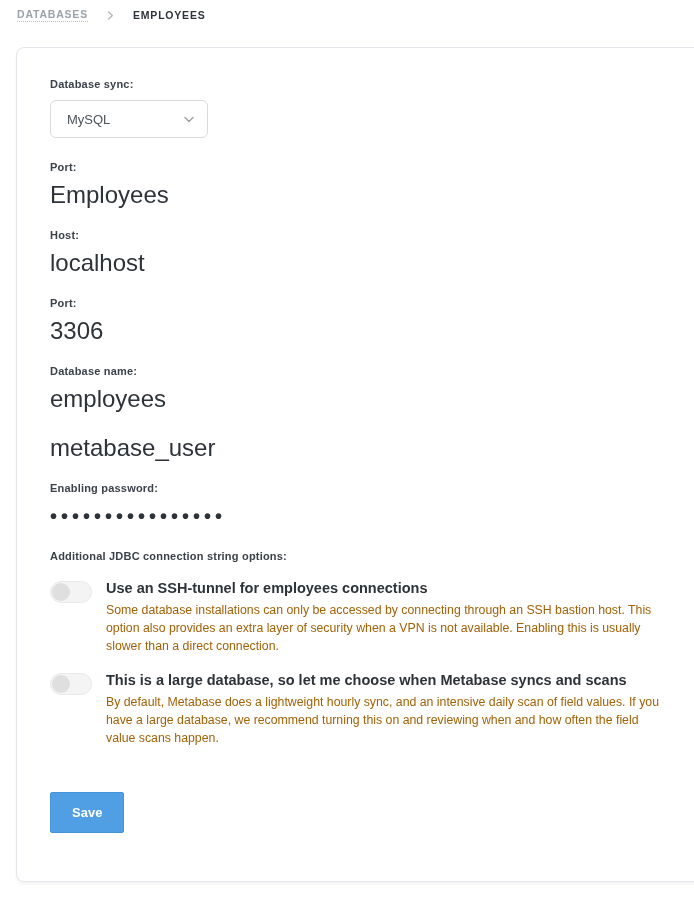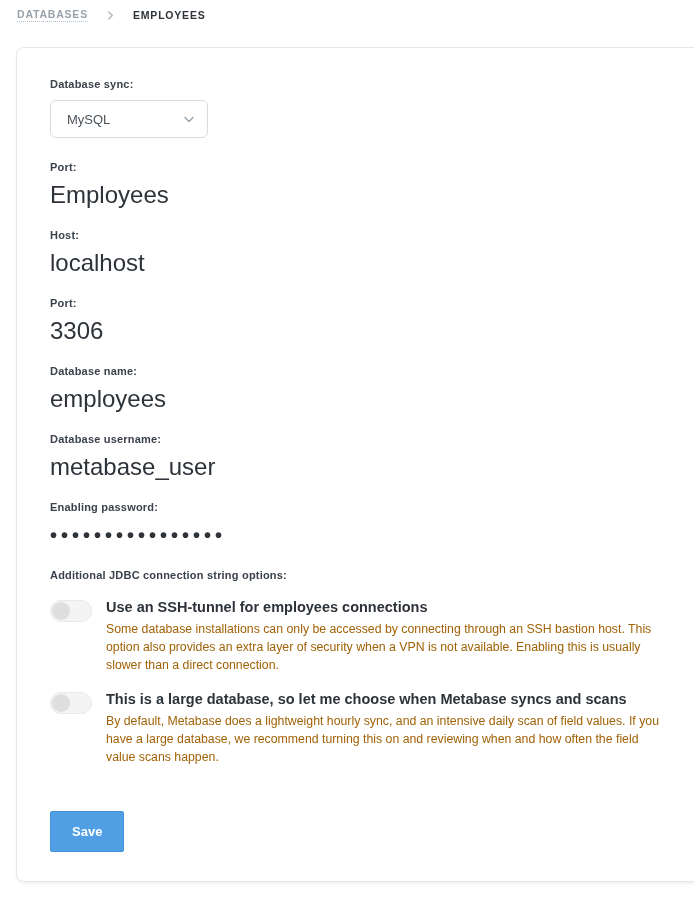--- a/index.html
+++ b/index.html
@@ -95,21 +95,20 @@
     <label class="field-label">Port:</label>
     <input class="big-input" type="text" value="3306" style="">
   </div>
 
   <div class="field-group">
     <label class="field-label">Database name:</label>
     <input class="big-input" type="text" value="employees" style="">
   </div>
 
   <div class="field-group">
-    <label class="field-label">Database username:</label>
     <input class="big-input" type="text" value="metabase_user" style="">
   </div>
 
   <div class="field-group">
     <label class="field-label">Enabling password:</label>
     <input class="big-input password-input" type="text" value="••••••••••••••••" style="">
   </div>
 
   <div class="field-group">
     <label class="field-label">Additional JDBC connection string options:</label>

